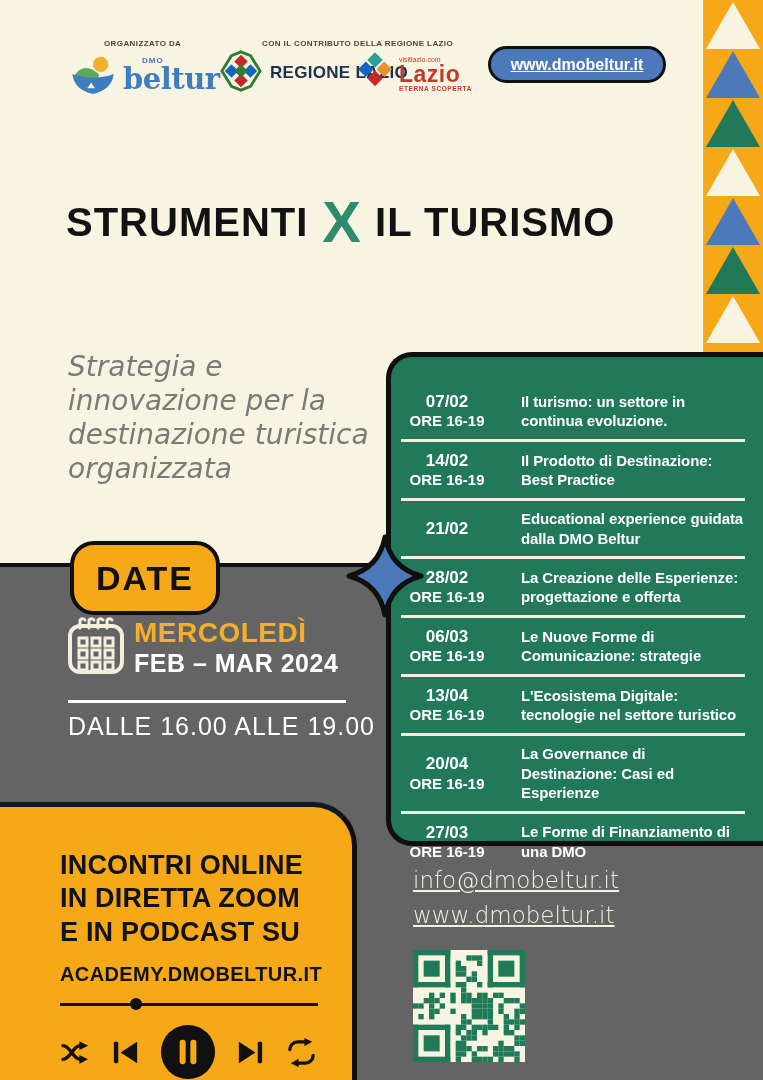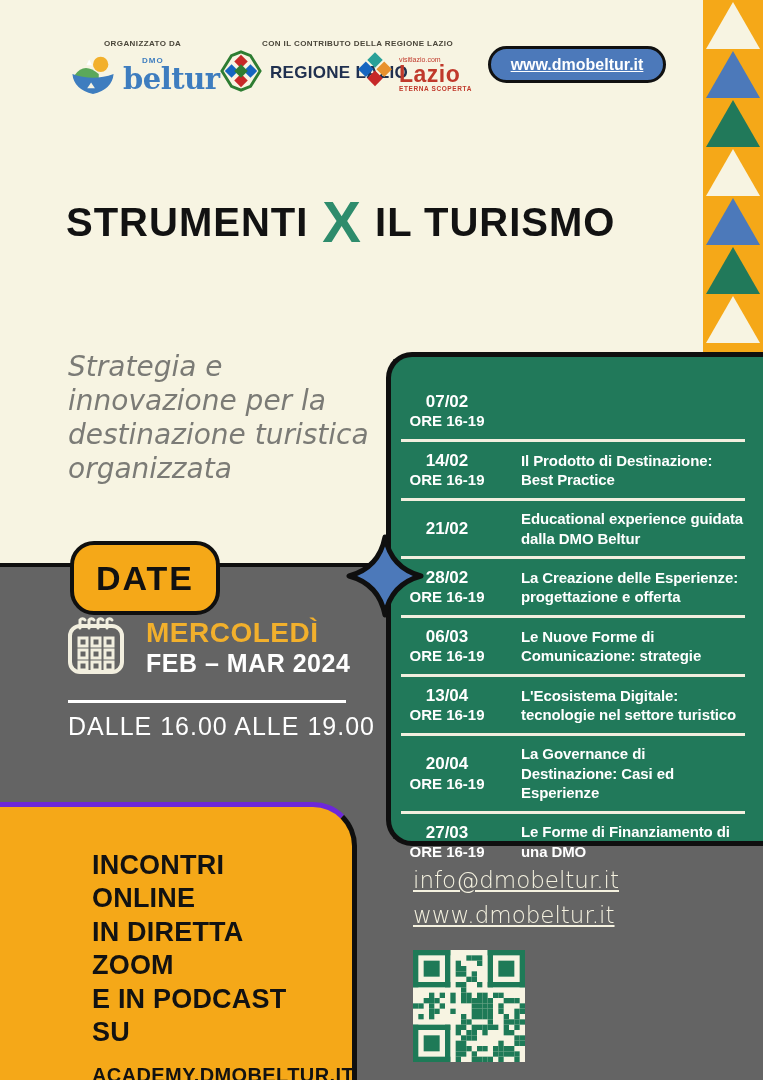--- a/index.html
+++ b/index.html
@@ -79,30 +79,30 @@
   .star{position:absolute;left:346px;top:534px;z-index:3;}
   
   .date-pill{
     position:absolute;left:70px;top:541px;width:150px;height:74px;box-sizing:border-box;
     background:#F5A818;border:4px solid #0f0f0f;border-radius:24px;z-index:3;
     display:flex;align-items:center;justify-content:center;
     font-size:34px;font-weight:bold;color:#111;letter-spacing:2px;
   }
   
   .calendar-block{position:absolute;left:66px;top:614px;display:flex;align-items:center;z-index:2;}
-  .when-text{margin-left:20px;line-height:1.15;}
+  .when-text{margin-left:8px;line-height:1.15;}
   .weekday{font-size:28px;font-weight:bold;color:#F2B02C;letter-spacing:.5px;}
   .daterange{font-size:25px;font-weight:bold;color:#fff;letter-spacing:.5px;}
   .hours-divider{position:absolute;left:68px;top:700px;width:278px;height:3px;background:#fff;z-index:2;}
   .hours{position:absolute;left:68px;top:712px;font-size:25px;color:#fff;letter-spacing:1px;z-index:2;}
   
   .yellow-card{
     position:absolute;left:0;top:802px;width:357px;height:278px;box-sizing:border-box;
-    background:#F5A818;border-top:5px solid #6d28d9;border-right:5px solid #0f0f0f;
-    border-radius:0 44px 0 0;z-index:3;padding:42px 24px 0 92px;
+    background:#F5A818;border-top:5px solid #0f172a;border-right:5px solid #0f0f0f;
+    border-radius:0 44px 0 0;z-index:3;padding:42px 24px 0 60px;
   }
   .podcast-line{font-size:27px;font-weight:bold;color:#121212;line-height:1.24;letter-spacing:.2px;}
   .podcast-url{margin-top:14px;font-size:20px;font-weight:bold;color:#121212;letter-spacing:.4px;cursor:pointer;}
   .progress{position:relative;margin-top:12px;width:258px;height:12px;}
   .progress .track{position:absolute;left:0;top:5px;width:100%;height:3px;background:#111;}
   .progress .knob{position:absolute;left:27%;top:0;width:12px;height:12px;border-radius:50%;background:#111;}
   .controls{margin-top:14px;width:258px;display:flex;align-items:center;justify-content:space-between;}
   .ctrl{cursor:pointer;display:flex;align-items:center;}
   
   .info-block{position:absolute;left:413px;top:858px;z-index:2;color:#F5F2E0;}
@@ -192,20 +192,21 @@
   <div class="gray-section"></div>
 
   <div class="green-panel">
     <div class="schedule">
 
         <div class="schedule-row">
           <div class="sch-date-col">
             <div class="sch-date">07/02</div>
             <div class="sch-time">ORE 16-19</div>
           </div>
+          <div class="sch-topic">Il turismo: un settore in continua evoluzione.</div>
         </div>
 
         <div class="schedule-row">
           <div class="sch-date-col">
             <div class="sch-date">14/02</div>
             <div class="sch-time">ORE 16-19</div>
           </div>
           <div class="sch-topic">Il Prodotto di Destinazione: Best Practice</div>
         </div>
 

